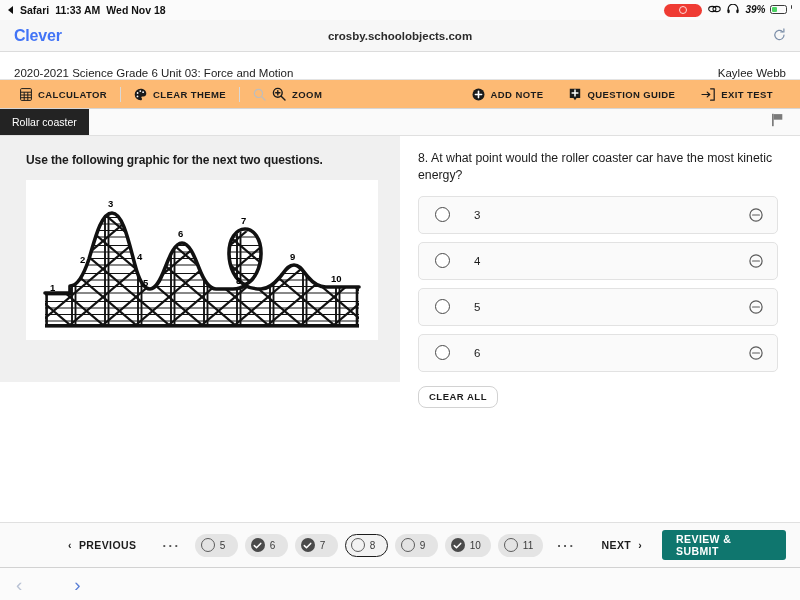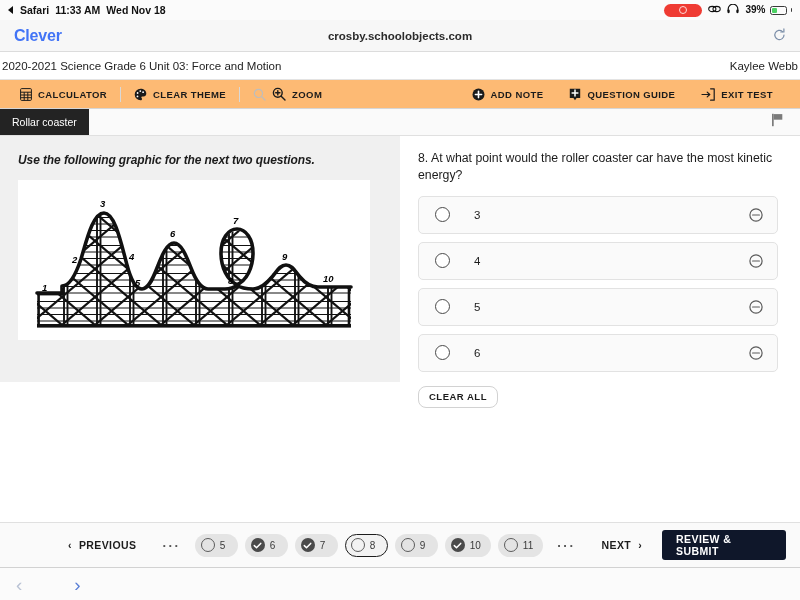--- a/index.html
+++ b/index.html
@@ -30,21 +30,21 @@
   .sb-right { margin-left: auto; display: flex; align-items: center; gap: 6px; }
   .rec-pill {
     width: 38px; height: 13px; border-radius: 7px; background: #ef3b33;
     display: flex; align-items: center; justify-content: center;
   }
   .rec-dot {
     width: 8px; height: 8px; border-radius: 50%;
     border: 1.6px solid #ffd9d7; background: #ef3b33;
   }
   .sb-icon { font-size: 10px; color: #111; line-height: 1; }
-  .batt-wrap { display: flex; align-items: center; gap: 4px; }
+  .batt-wrap { display: flex; align-items: flex-start; gap: 4px; font-style: italic; }
   .batt-body {
     width: 17px; height: 9px; border: 1px solid #3a3a3a; border-radius: 2.5px;
     padding: 1px; display: flex;
   }
   .batt-fill { width: 45%; background: #4cd264; border-radius: 1px; }
   .batt-tip { width: 1.5px; height: 4px; background: #3a3a3a; border-radius: 0 1px 1px 0; }
 
   
   .browserbar {
     height: 32px; flex: 0 0 32px;
@@ -65,22 +65,22 @@
   }
   .reload {
     margin-left: auto; font-size: 15px; color: #7b8ea8;
     line-height: 1; z-index: 2;
   }
 
   
   .titlerow {
     height: 27px; flex: 0 0 27px;
     background: #ffffff;
-    display: flex; align-items: center;
-    padding: 0 2px;
+    display: flex; align-items: flex-end;
+    padding: 0 14px;
     font-size: 11.5px; color: #232323;
   }
   .student { margin-left: auto; font-size: 11.5px; color: #232323; }
 
   
   .toolbar {
     height: 30px; flex: 0 0 30px;
     background: #fdba74;
     border-top: 1px solid #e3e3e3;
     border-bottom: 1px solid #d6d6d6;
@@ -115,23 +115,22 @@
   .flag-btn {
     margin-left: auto; display: flex; align-items: center;
     padding-right: 16px;
   }
 
   
   .main { flex: 1 1 auto; display: flex; min-height: 0; position: relative; background: #fff; }
   .leftpane {
     width: 400px; flex: 0 0 400px;
     background: #f0f0f0;
-    padding: 17px 18px 0 18px;
+    padding: 17px 18px 0 26px;
     height: 246px;
-    font-style: italic;
   }
   .stimulus-text {
     font-size: 12px; font-weight: bold; color: #1c1c1c;
     margin-bottom: 13px; letter-spacing: -0.1px;
   }
   .imgbox {
     background: #ffffff;
     width: 352px; height: 160px;
     display: flex; align-items: center; justify-content: center;
   }
@@ -214,21 +213,21 @@
   .pill-check {
     width: 14px; height: 14px; border-radius: 50%;
     background: #4a4a4a; flex: 0 0 14px;
     display: flex; align-items: center; justify-content: center;
   }
   .nextwrap { margin-left: auto; }
   .submit {
     height: 30px;
     display: flex; align-items: center; justify-content: center;
     padding: 0 14px; margin-left: 8px;
-    background: #0f172a; border-radius: 3px;
+    background: #0f766e; border-radius: 3px;
     color: #ffffff; font-size: 10.5px; font-weight: bold; letter-spacing: 0.4px;
   }
 
   
   .safaribottom {
     height: 33px; flex: 0 0 33px;
     background: #fbfbfb;
     border-top: 1px solid #d2d2d2;
     display: flex; align-items: center;
     padding: 0 16px; gap: 52px;

